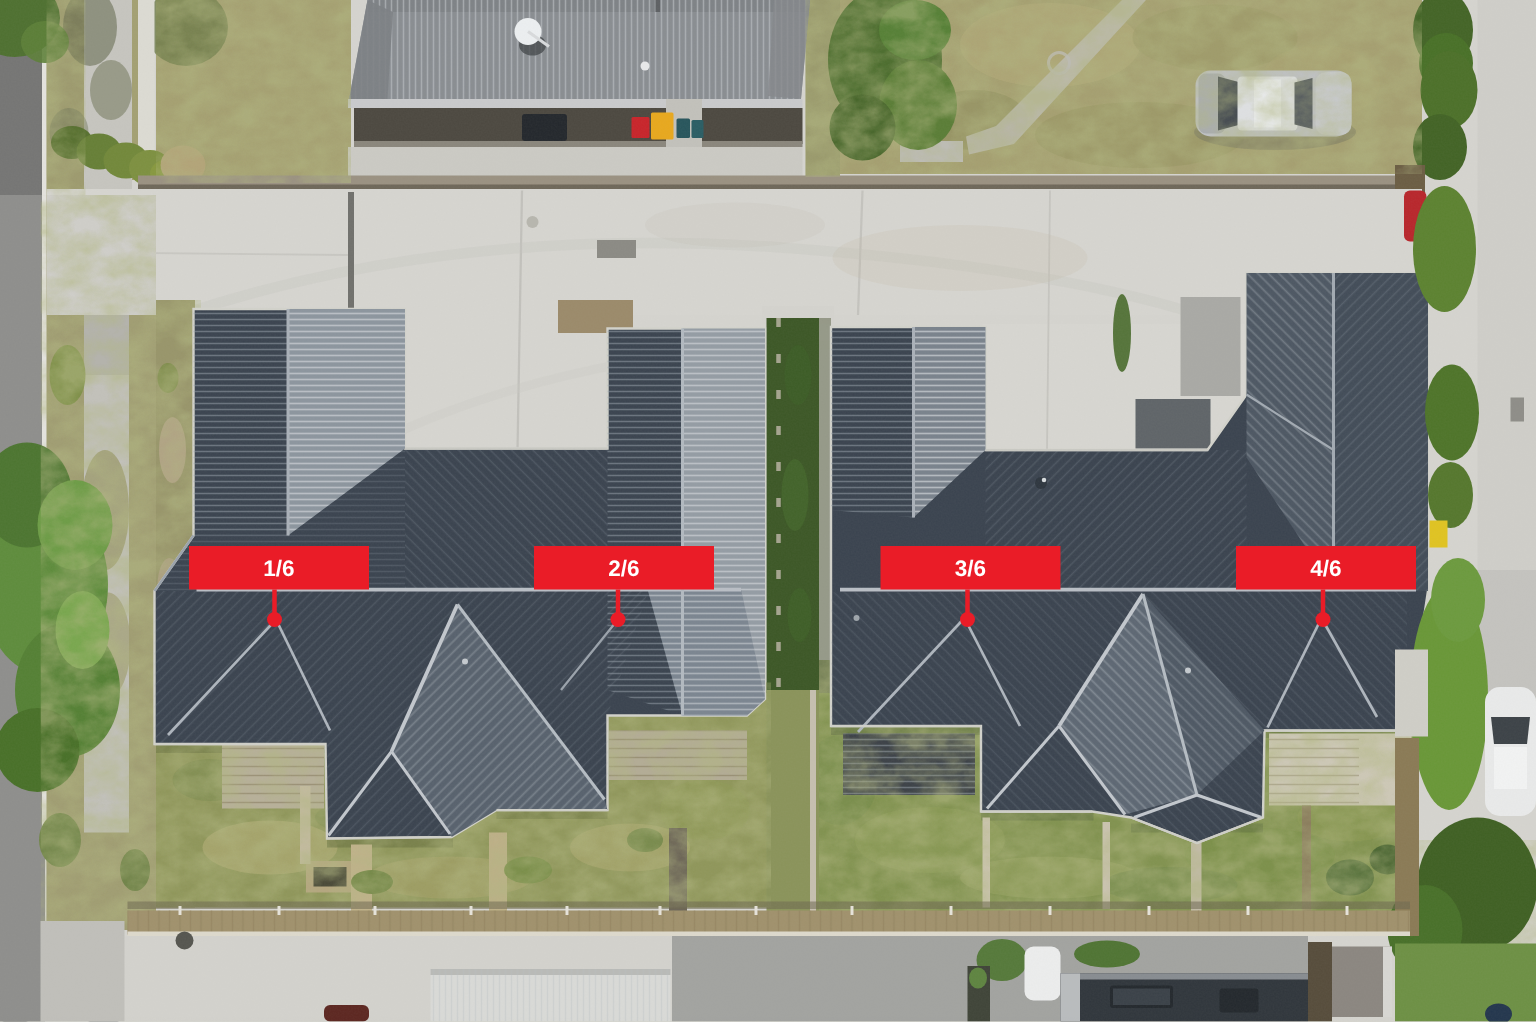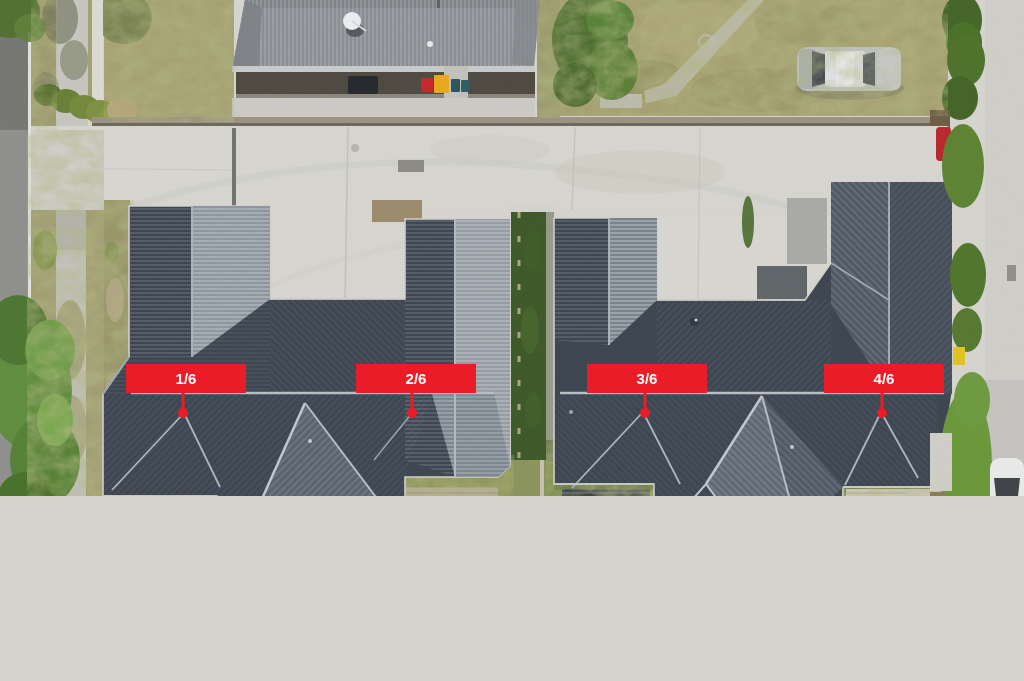--- a/index.html
+++ b/index.html
@@ -1,16 +1,16 @@
 <!DOCTYPE html>
 <html><head>
 <meta charset="utf-8">
 <style>
 html,body{margin:0;padding:0;background:#d4d3ce;font-family:"Liberation Sans",sans-serif;}
-#stage{position:relative;width:1024px;height:496px;overflow:hidden;}
+#stage{position:relative;width:1024px;height:681px;overflow:hidden;}
 svg{display:block;}
 </style>
 </head>
 <body>
 <div id="stage">
 <svg width="1024" height="681" viewBox="0 0 1024 681">
 <defs>
 <pattern id="ribH" width="4" height="4" patternUnits="userSpaceOnUse">
   <rect width="4" height="4" fill="none"></rect>
   <line x1="0" y1="1" x2="4" y2="1" stroke="#c8cdd2" stroke-width="1.1" opacity="0.75"></line>

